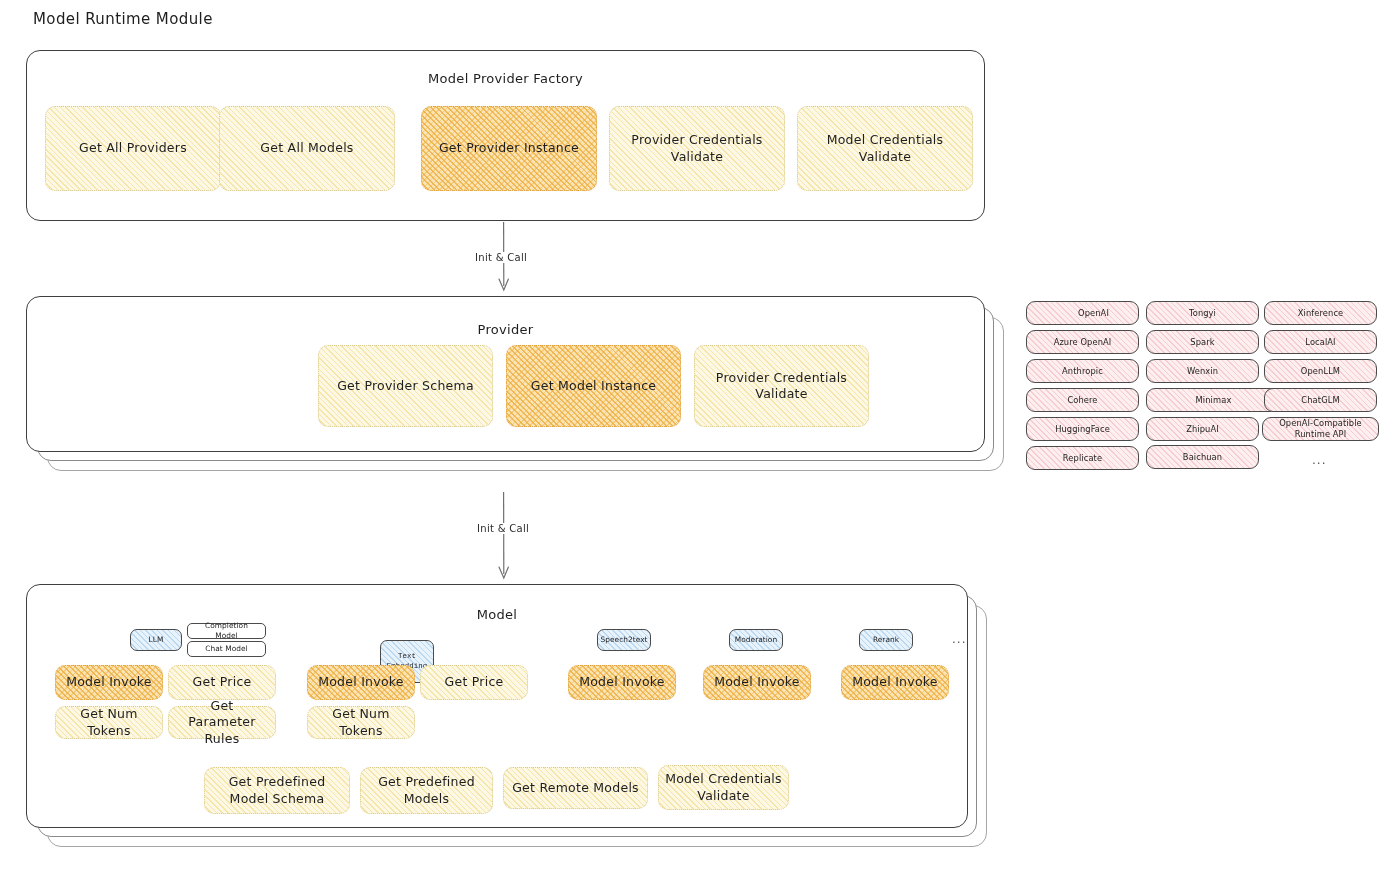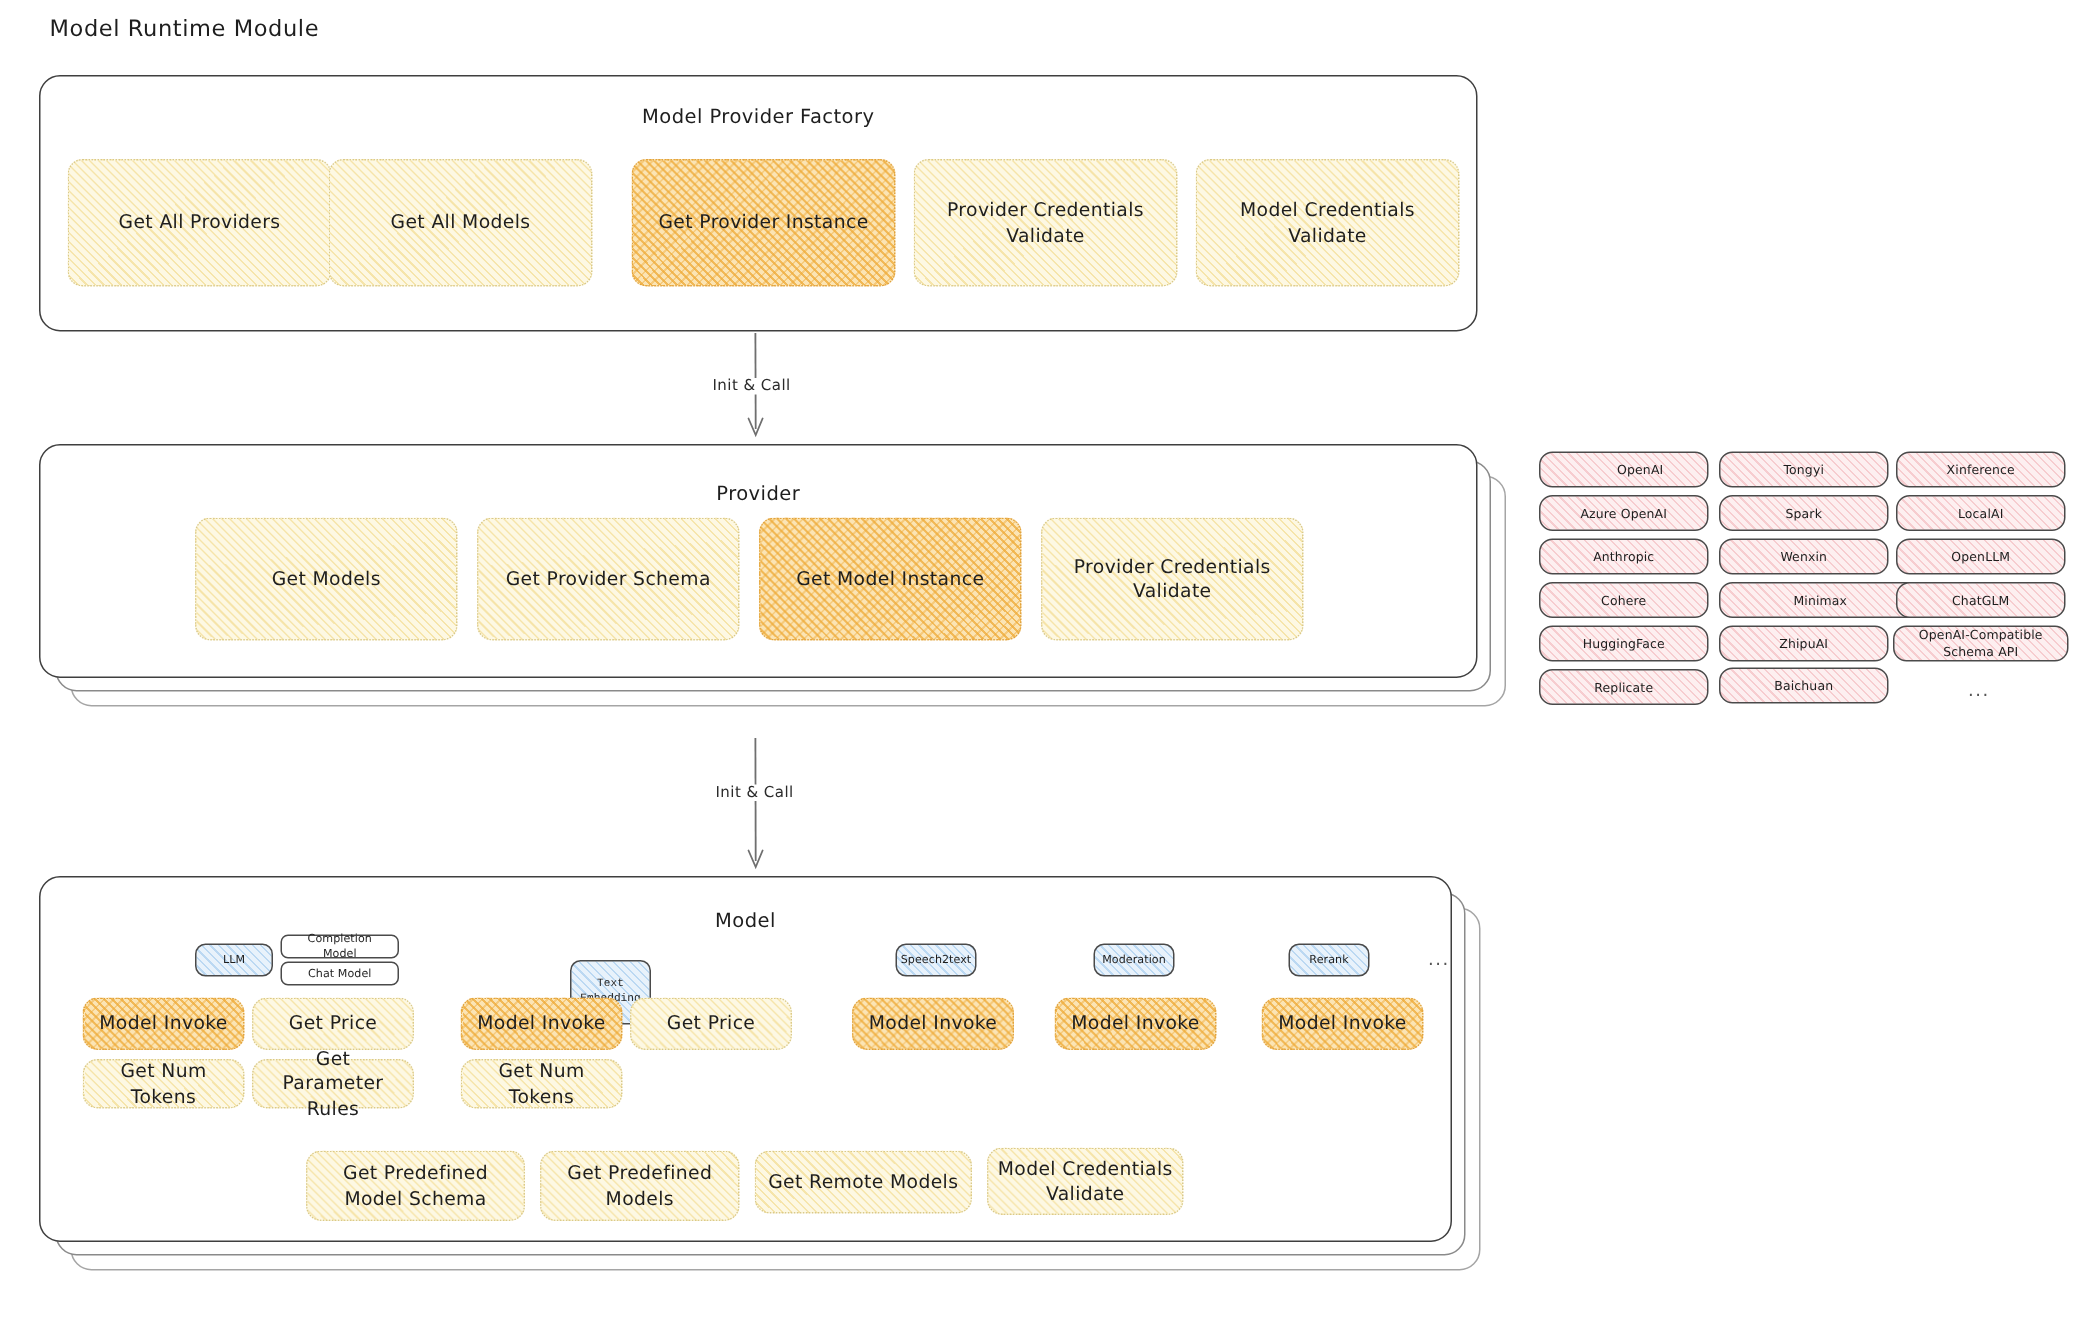--- a/index.html
+++ b/index.html
@@ -153,21 +153,20 @@
     <svg width="18" height="74" viewBox="0 0 18 74">
       <path d="M8.6 0 L8.8 64" stroke="#6f6f6f" stroke-width="1.2" fill="none"></path>
       <path d="M4 57 L8.8 68 L13.4 57" stroke="#6f6f6f" stroke-width="1.2" fill="none" stroke-linecap="round"></path>
     </svg>
   </div>
   <div class="arrow-label" style="left:471px;top:252px;">Init &amp; Call</div>
 
   <div class="hdcard stack" style="left:26px;top:296px;width:959px;height:156px;">
     <div class="card-title" style="top:25px;">Provider</div>
 
-    <div class="node y1" style="left:103px;top:48px;width:175px;height:82px;">Get Models</div>
     <div class="node y1" style="left:291px;top:48px;width:175px;height:82px;">Get Provider Schema</div>
     <div class="node y2" style="left:479px;top:48px;width:175px;height:82px;">Get Model Instance</div>
     <div class="node y1" style="left:667px;top:48px;width:175px;height:82px;">Provider Credentials Validate</div>
   </div>
 
   <div class="node pink" style="left:1026px;top:301px;width:113px;height:24px;padding-left:28px;">OpenAI</div>
   <div class="node pink" style="left:1026px;top:330px;width:113px;height:24px;">Azure OpenAI</div>
   <div class="node pink" style="left:1026px;top:359px;width:113px;height:24px;">Anthropic</div>
   <div class="node pink" style="left:1026px;top:388px;width:113px;height:24px;">Cohere</div>
   <div class="node pink" style="left:1026px;top:417px;width:113px;height:24px;">HuggingFace</div>
@@ -177,21 +176,21 @@
   <div class="node pink" style="left:1146px;top:330px;width:113px;height:24px;">Spark</div>
   <div class="node pink" style="left:1146px;top:359px;width:113px;height:24px;">Wenxin</div>
   <div class="node pink" style="left:1146px;top:388px;width:135px;height:24px;">Minimax</div>
   <div class="node pink" style="left:1146px;top:417px;width:113px;height:24px;">ZhipuAI</div>
   <div class="node pink" style="left:1146px;top:445px;width:113px;height:24px;">Baichuan</div>
 
   <div class="node pink" style="left:1264px;top:301px;width:113px;height:24px;">Xinference</div>
   <div class="node pink" style="left:1264px;top:330px;width:113px;height:24px;">LocalAI</div>
   <div class="node pink" style="left:1264px;top:359px;width:113px;height:24px;">OpenLLM</div>
   <div class="node pink" style="left:1264px;top:388px;width:113px;height:24px;">ChatGLM</div>
-  <div class="node pink" style="left:1262px;top:417px;width:117px;height:24px;">OpenAI-Compatible Schema API</div>
+  <div class="node pink" style="left:1262px;top:417px;width:117px;height:24px;">OpenAI-Compatible Runtime API</div>
   <div class="ellipsis" style="left:1312px;top:453px;">...</div>
 
   <div class="arrow" style="left:495px;top:492px;width:18px;height:92px;">
     <svg width="18" height="92" viewBox="0 0 18 92">
       <path d="M8.6 0 L8.8 82" stroke="#6f6f6f" stroke-width="1.2" fill="none"></path>
       <path d="M4 75 L8.8 86 L13.4 75" stroke="#6f6f6f" stroke-width="1.2" fill="none" stroke-linecap="round"></path>
     </svg>
   </div>
   <div class="arrow-label" style="left:473px;top:523px;">Init &amp; Call</div>
 

